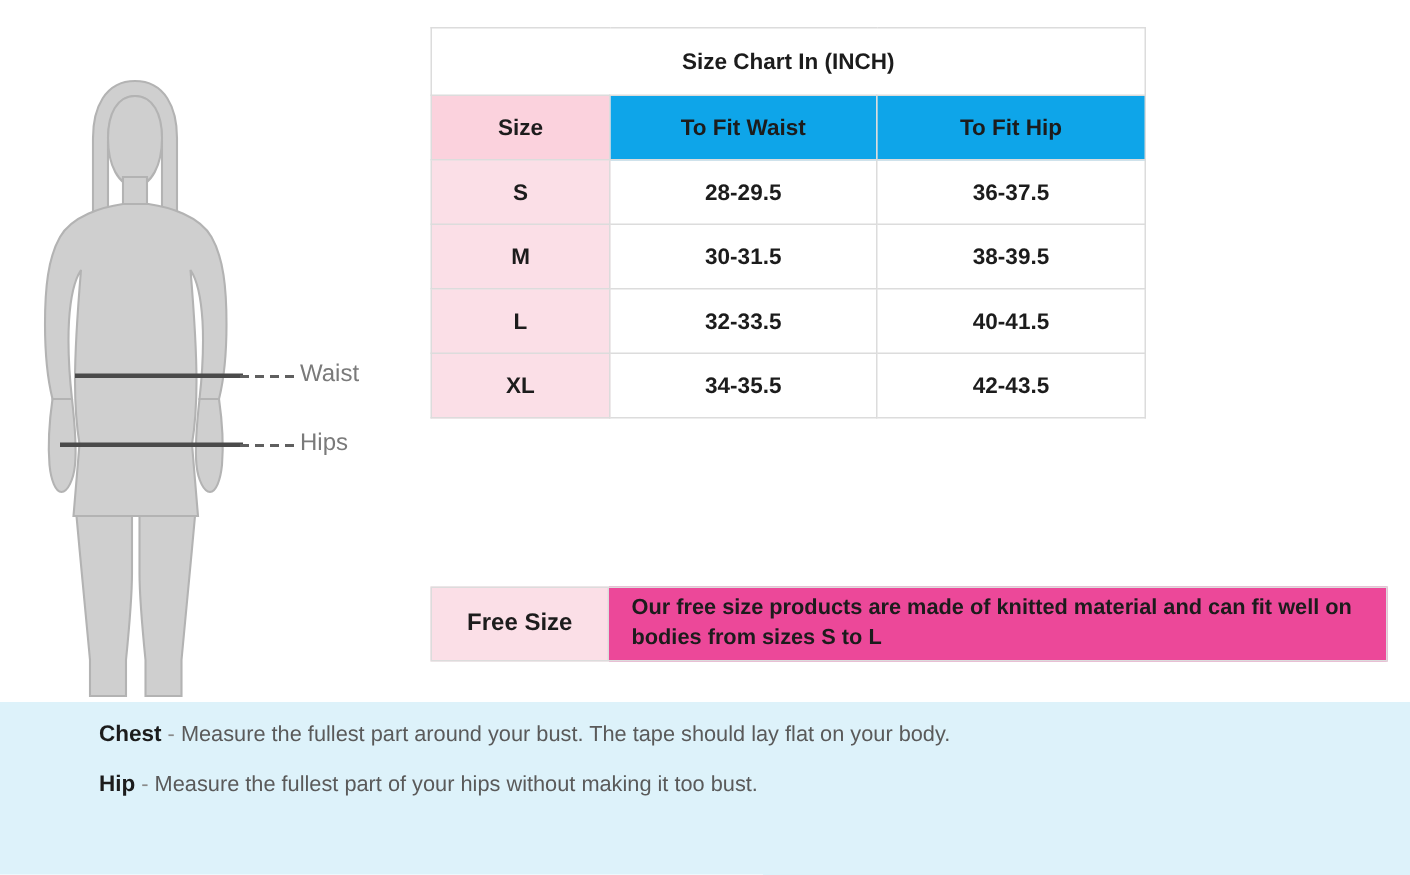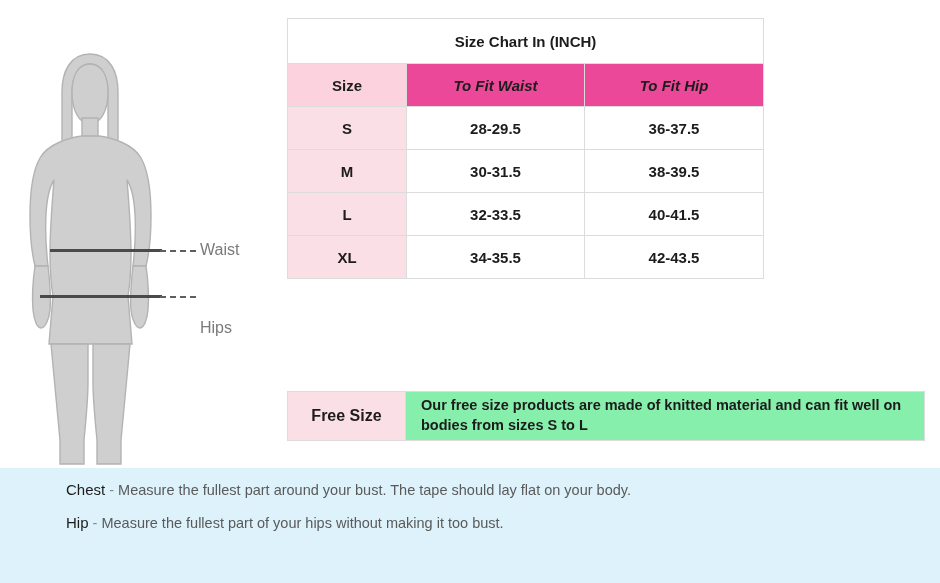--- a/index.html
+++ b/index.html
@@ -34,21 +34,21 @@
     top: 48px;
   }
   .measure-label {
     position: absolute;
     font-size: 16px;
     color: #7a7a7a;
     font-family: "Liberation Sans", sans-serif;
     white-space: nowrap;
   }
   .label-waist { left: 200px; top: 241px; }
-  .label-hips  { left: 200px; top: 287px; margin-top: 32px; }
+  .label-hips  { left: 200px; top: 287px; }
 
   .leader {
     position: absolute;
     height: 0;
     border-top: 2px dashed #5f5f5f;
   }
   .leader-waist { left: 160px; top: 250px; width: 36px; }
   .leader-hips  { left: 160px; top: 296px; width: 36px; }
 
   .measure-line {
@@ -87,25 +87,24 @@
   .col-size   { width: 119px; }
   .col-waist  { width: 178px; }
   .col-hip    { width: 179px; }
 
   .hdr-size {
     background: #fbd2dd;
     height: 42px;
     font-size: 16px;
   }
   .hdr-measure {
-    background: #ec4899;
+    background: #0ea5e9;
     height: 42px;
     font-size: 17px;
     font-weight: bold;
-    font-style: italic;
   }
   .cell-size {
     background: #fbdfe7;
     height: 42px;
     font-size: 16px;
   }
   .cell-val {
     background: #ffffff;
     height: 42px;
     font-size: 15px;
@@ -128,21 +127,21 @@
     display: flex;
     align-items: center;
     justify-content: center;
     font-size: 16px;
     font-weight: bold;
     color: #1c1c1c;
   }
   .freesize-text {
     flex: 1;
     box-sizing: border-box;
-    background: #86efac;
+    background: #ec4899;
     border: 1px solid #dcdcdc;
     border-left: none;
     display: flex;
     align-items: center;
     padding-left: 15px;
     padding-right: 8px;
     font-size: 14.5px;
     font-weight: bold;
     color: #1c1c1c;
     line-height: 1.35;
@@ -160,21 +159,21 @@
     padding: 14px 0 0 66px;
   }
   .instr-line {
     font-size: 14.5px;
     color: #5a5a5a;
     line-height: 1.0;
     margin-bottom: 17px;
     white-space: nowrap;
   }
   .instr-term {
-    font-weight: normal;
+    font-weight: bold;
     color: #1c1c1c;
     font-size: 15px;
   }
   .instr-dash { color: #8a8a8a; }
 </style>
 </head>
 <body>
 
 <div class="page">
 

